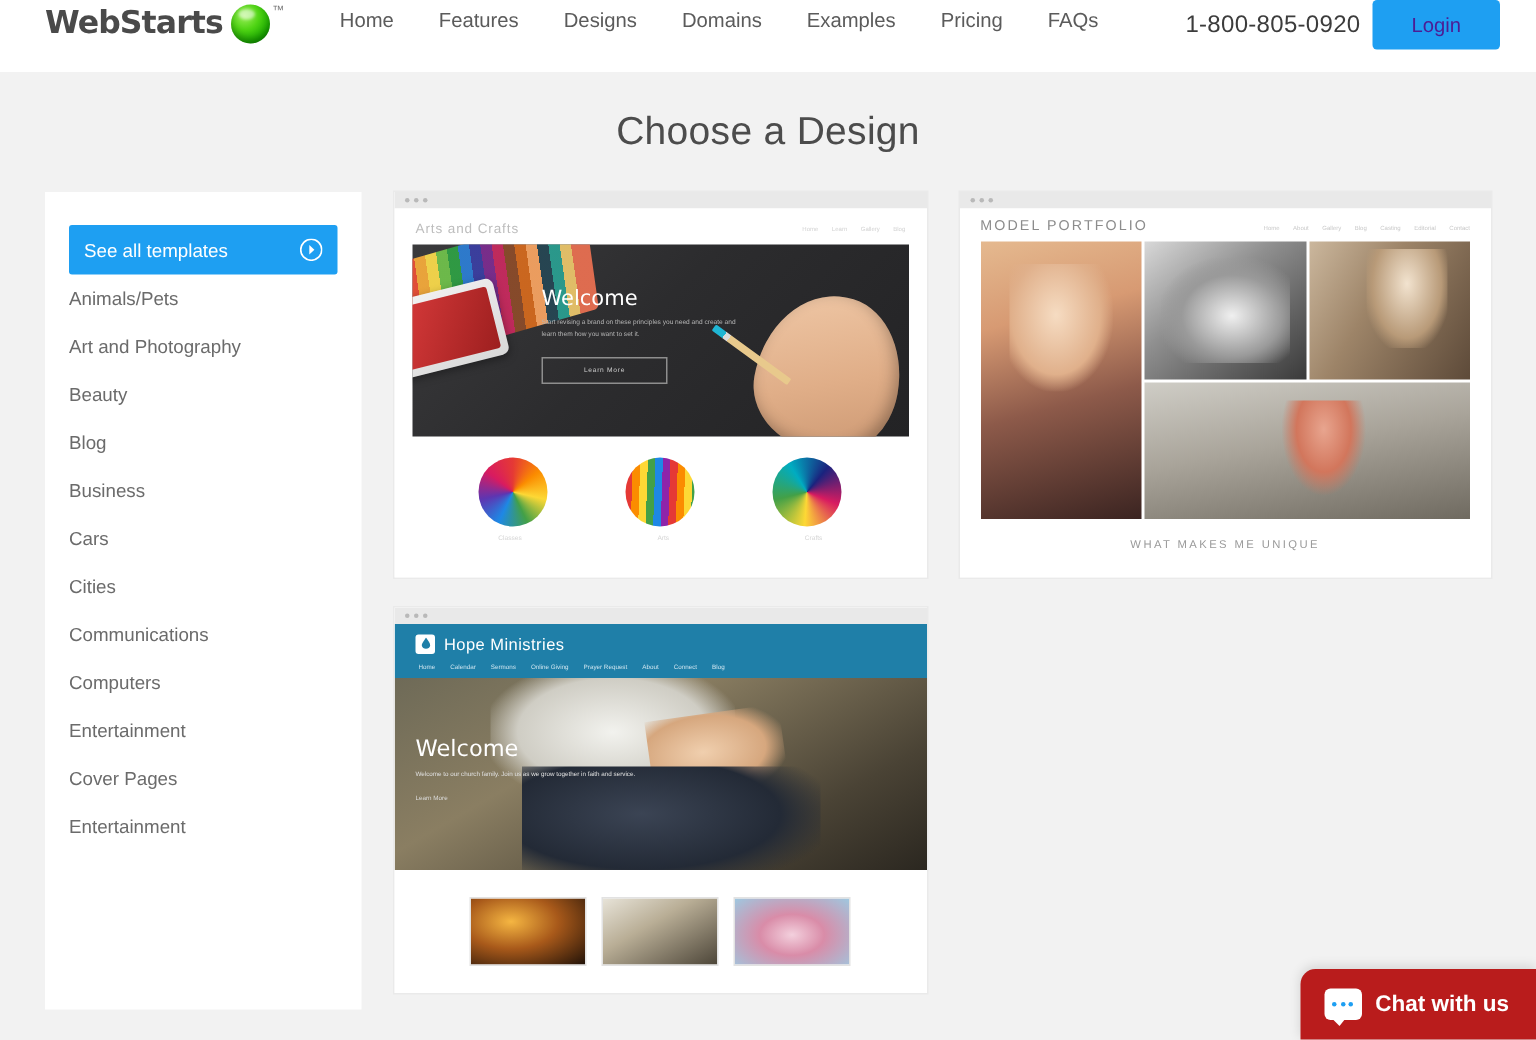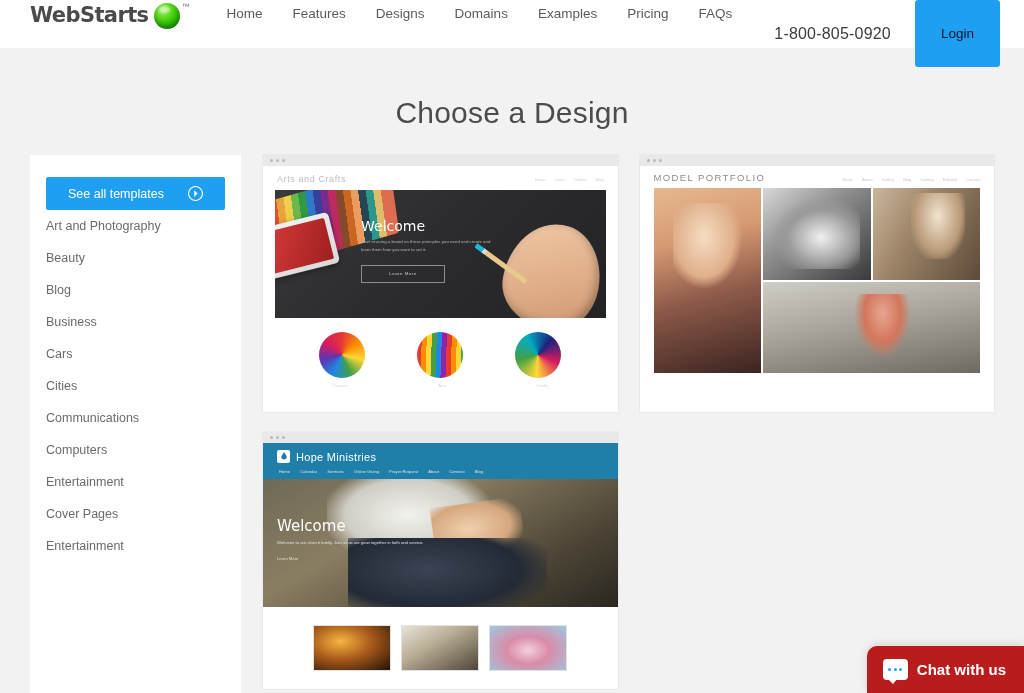--- a/index.html
+++ b/index.html
@@ -43,35 +43,35 @@
     background: rgba(255,255,255,.55); filter: blur(1px);
   }
   .brand-tm { font-size: 8px; color: #777; margin-top: 2px; }
 
   .main-nav { display: flex; align-items: center; gap: 0; margin-left: 22px; }
   .main-nav a {
     font-size: 13.5px; color: #5b5b5b; text-decoration: none;
     padding: 6px 15px; white-space: nowrap;
   }
 
-  .header-right { margin-left: auto; display: flex; align-items: center; gap: 24px; }
+  .header-right { margin-left: auto; display: flex; align-items: center; gap: 8px; }
   .phone { font-size: 16px; color: #3c3c3c; letter-spacing: .2px; }
   .login-btn {
-    background: #1e9ff2; color: #0f172a; border: none;
-    font-size: 13.5px; padding: 26px 26px; border-radius: 3px;
+    background: #1e9ff2; color: #4c1d95; border: none;
+    font-size: 13.5px; padding: 9px 26px; border-radius: 3px;
     cursor: pointer; font-family: inherit;
   }
 
   
   .page-title {
     text-align: center;
-    font-size: 30px;
+    font-size: 26px;
     font-weight: normal;
     color: #4c4c4c;
-    margin-top: 48px;
+    margin-top: 24px;
     letter-spacing: .2px;
   }
 
   
   .content {
     display: flex;
     padding: 0 30px;
     margin-top: 25px;
     gap: 22px;
     align-items: flex-start;
@@ -89,21 +89,21 @@
     padding: 0 16px; margin-bottom: 18px;
   }
   .cat-list { list-style: none; }
   .cat-item {
     font-size: 12.5px; color: #6b6b6b;
     padding: 9px 16px;
     cursor: pointer;
   }
   .cat-item.active {
     background: #1e9ff2; color: #fff;
-    margin: 0 16px; padding: 9px 22px;
+    margin: 0 16px; padding: 9px 10px;
     display: flex; align-items: center; justify-content: space-between;
     border-radius: 2px;
   }
   .arrow-circle {
     width: 15px; height: 15px; border-radius: 50%;
     display: flex; align-items: center; justify-content: center;
     flex: 0 0 15px;
   }
   .arrow-circle svg { display: block; }
 
@@ -330,20 +330,21 @@
     <ul class="cat-list">
       <li class="cat-item active">
         <span>See all templates</span>
         <span class="arrow-circle">
           <svg width="15" height="15" viewBox="0 0 15 15">
             <circle cx="7.5" cy="7.5" r="7" fill="none" stroke="#ffffff" stroke-width="1.1"></circle>
             <path d="M6.2 4.3 L9.6 7.5 L6.2 10.7 Z" fill="#ffffff"></path>
           </svg>
         </span>
       </li>
+      <li class="cat-item">Animals/Pets</li>
       <li class="cat-item">Art and Photography</li>
       <li class="cat-item">Beauty</li>
       <li class="cat-item">Blog</li>
       <li class="cat-item">Business</li>
       <li class="cat-item">Cars</li>
       <li class="cat-item">Cities</li>
       <li class="cat-item">Communications</li>
       <li class="cat-item">Computers</li>
       <li class="cat-item">Entertainment</li>
       <li class="cat-item">Cover Pages</li>
@@ -412,20 +413,21 @@
             <span>Editorial</span>
             <span>Contact</span>
           </span>
         </div>
         <div class="mp-grid">
           <div class="mp-img mp-1"></div>
           <div class="mp-img mp-2"></div>
           <div class="mp-img mp-3"></div>
           <div class="mp-img mp-4"></div>
         </div>
+        <div class="mp-foot">WHAT MAKES ME UNIQUE</div>
       </div>
     </div>
 
     <div class="tcard">
       <div class="tbar">
         <span class="tdot"></span>
         <span class="tdot"></span>
         <span class="tdot"></span>
       </div>
       <div class="tbody">

